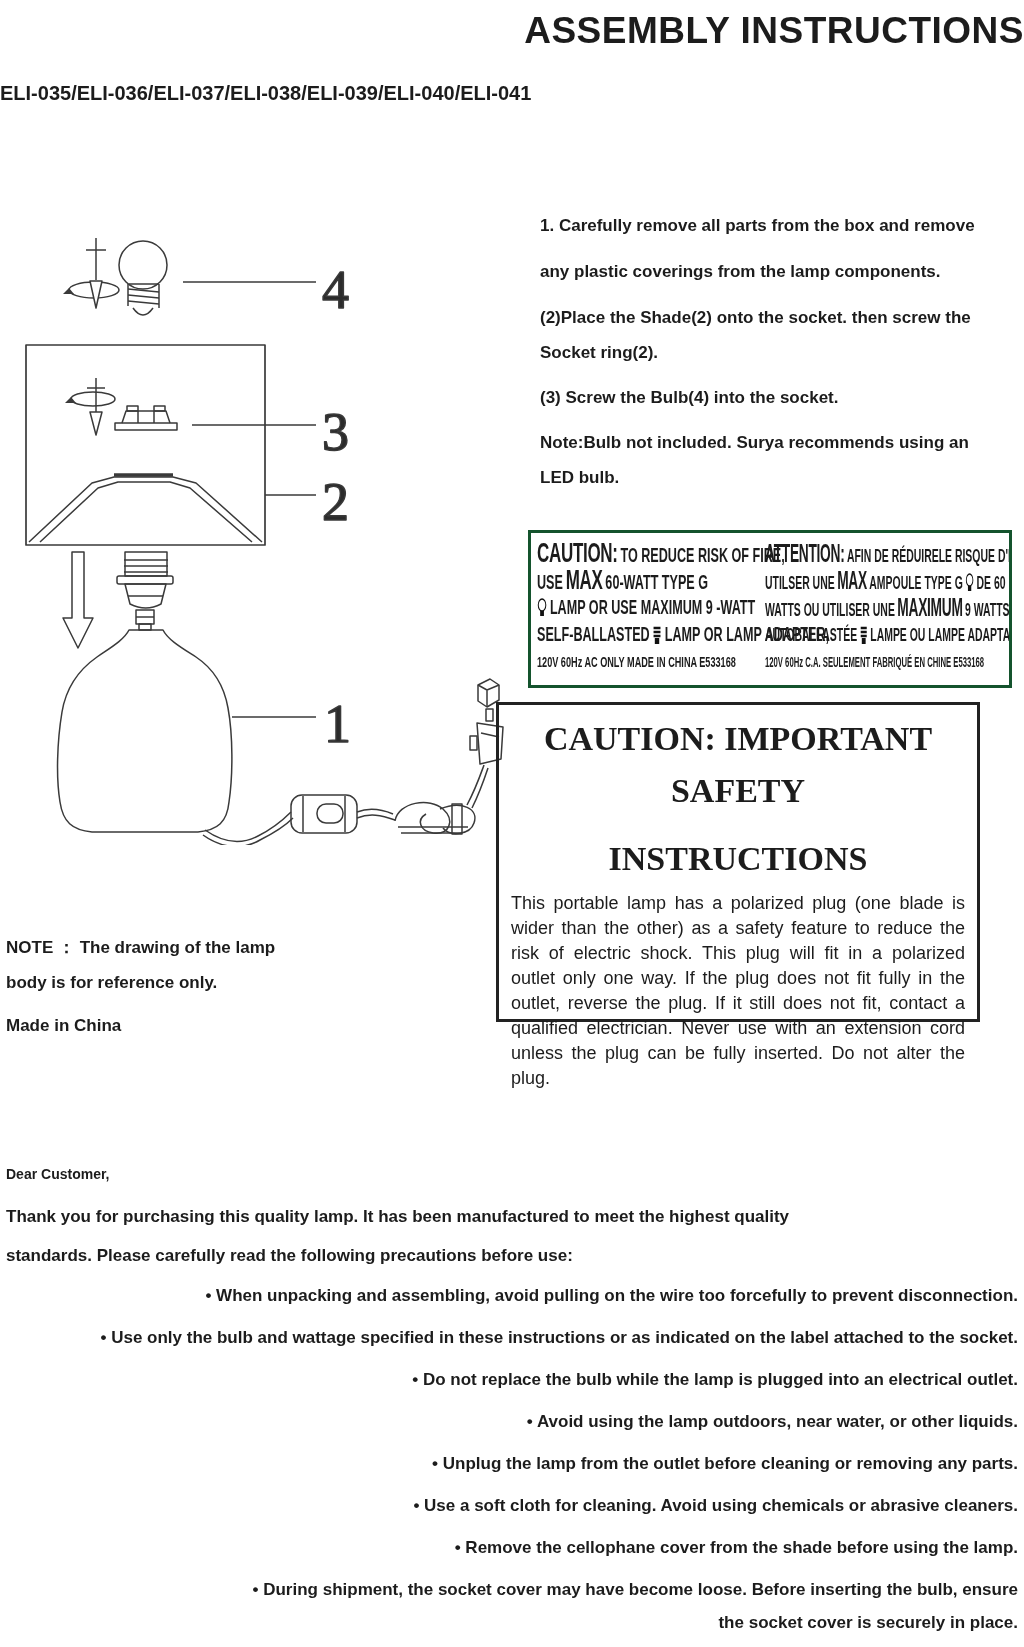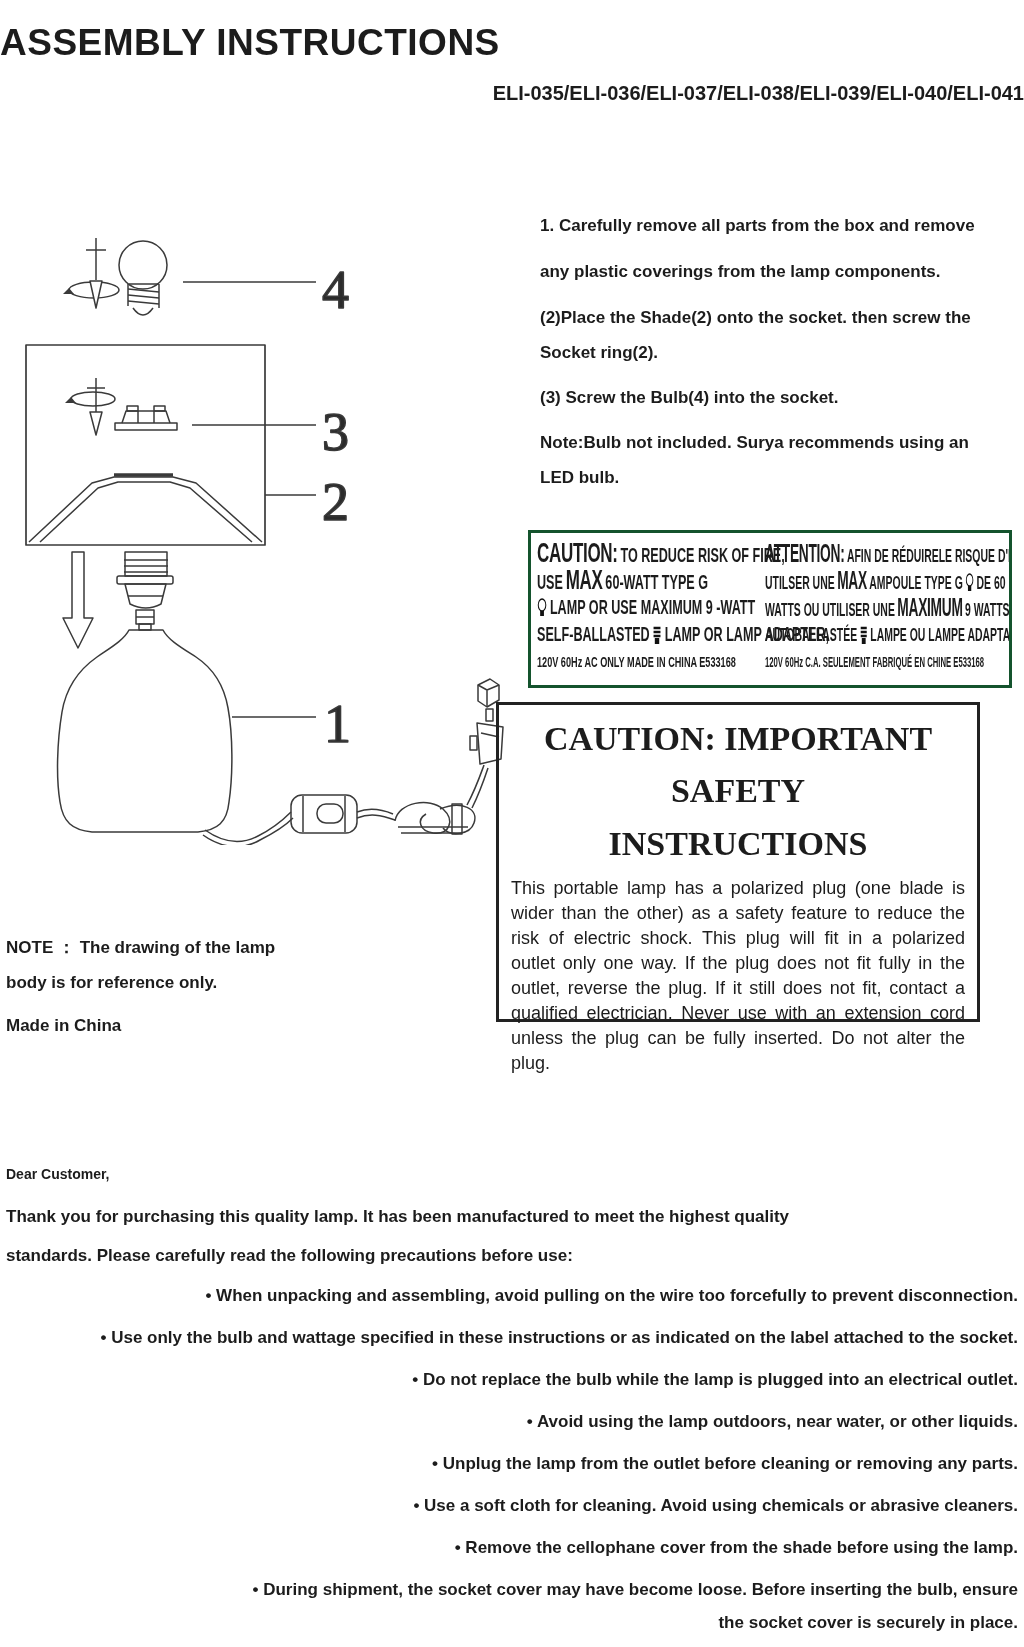--- a/index.html
+++ b/index.html
@@ -3,23 +3,23 @@
 <meta charset="utf-8">
 <style>
   html,body{margin:0;padding:0;background:#e8e8e8;}
   #page{
     position:relative;width:1024px;height:1647px;background:#ffffff;
     margin:0 auto;overflow:hidden;color:#1c1c1c;
     font-family:"Liberation Sans",sans-serif;
   }
   .abs{position:absolute;}
   
-  #title{top:10px;left:0;width:100%;text-align:left;font-size:37px;font-weight:bold;
-         letter-spacing:.5px;white-space:nowrap;margin-top:12px;}
-  #models{top:82px;left:0;width:100%;text-align:right;font-size:20px;font-weight:bold;
+  #title{top:10px;left:0;width:100%;text-align:right;font-size:37px;font-weight:bold;
+         letter-spacing:.5px;white-space:nowrap;}
+  #models{top:82px;left:0;width:100%;text-align:left;font-size:20px;font-weight:bold;
           white-space:nowrap;}
   
   #steps{left:528px;top:202px;width:470px;}
   #steps p{margin:12px;font-size:17px;font-weight:bold;line-height:23px;white-space:nowrap;}
   #steps .gap23{margin-top:23px;}
   #steps .gap22{margin-top:22px;}
   #steps .gap3{margin-top:3px;}
   
   #label-box{left:528px;top:530px;width:484px;height:158px;border:3px solid #14532d;
              box-sizing:border-box;display:flex;padding:7px 2px 0 6px;overflow:hidden;}
@@ -229,21 +229,21 @@
                 <rect x="4" y="13" width="7" height="6" fill="#111"></rect>
               </svg></span>
           <span class="bodylnfr">LAMPE OU LAMPE ADAPTATEUR.</span></div>
         <div class="ln"><span class="tinyfr">120V 60Hz C.A. SEULEMENT FABRIQUÉ EN CHINE  E533168</span></div>
       </div>
     </div>
   </div>
 
   <div class="abs" id="safety-box">
     <div class="hd">CAUTION: IMPORTANT SAFETY</div>
-    <div class="hd" style="margin-top:1px;">INSTRUCTIONS</div>
+    <div class="hd" style="margin-top:16px;">INSTRUCTIONS</div>
     <div class="para">This portable lamp has a polarized plug (one blade is wider than the other) as a safety feature to reduce the risk of electric shock. This plug will fit in a polarized outlet only one way. If the plug does not fit fully in the outlet, reverse the plug. If it still does not fit, contact a qualified electrician. Never use with an extension cord unless the plug can be fully inserted. Do not alter the plug.</div>
   </div>
 
   <div class="abs" id="note-block">
     <div>NOTE ： The drawing of the lamp</div>
     <div>body is for reference only.</div>
   </div>
   <div class="abs" id="made-in">Made in China</div>
 
   <div class="abs" id="customer">

